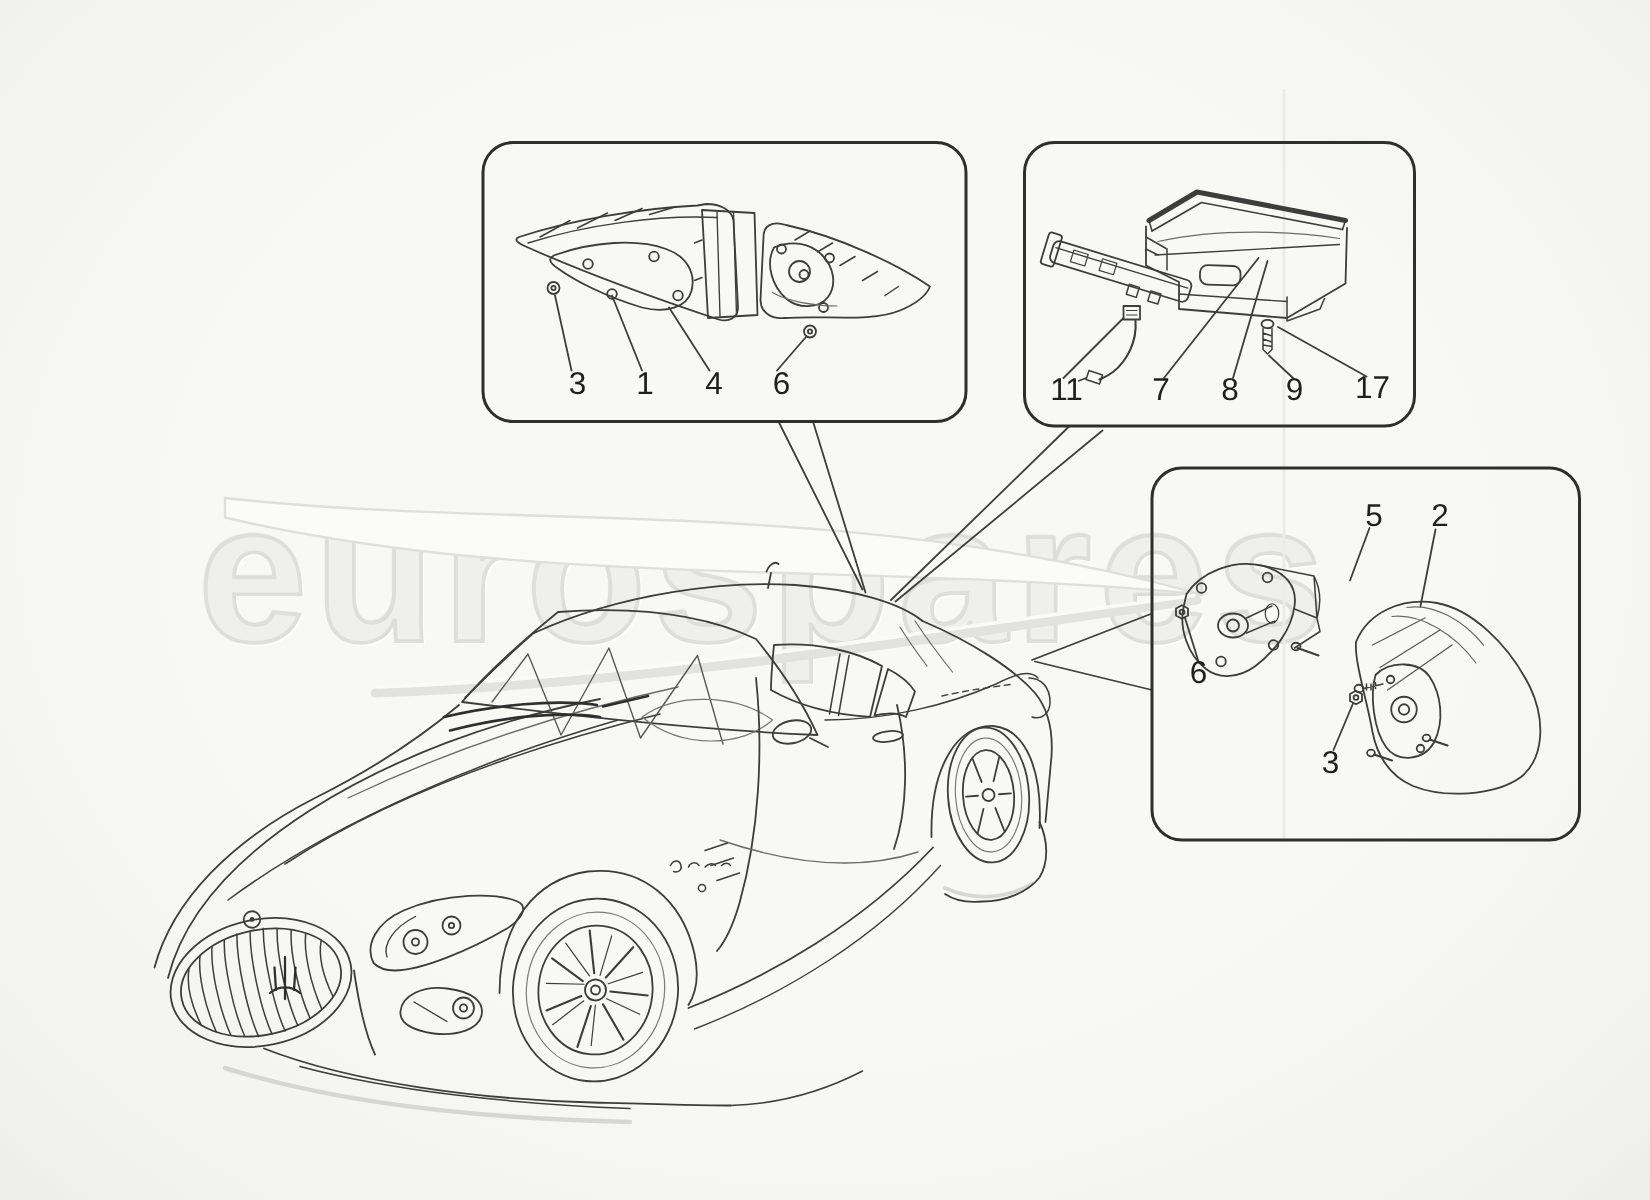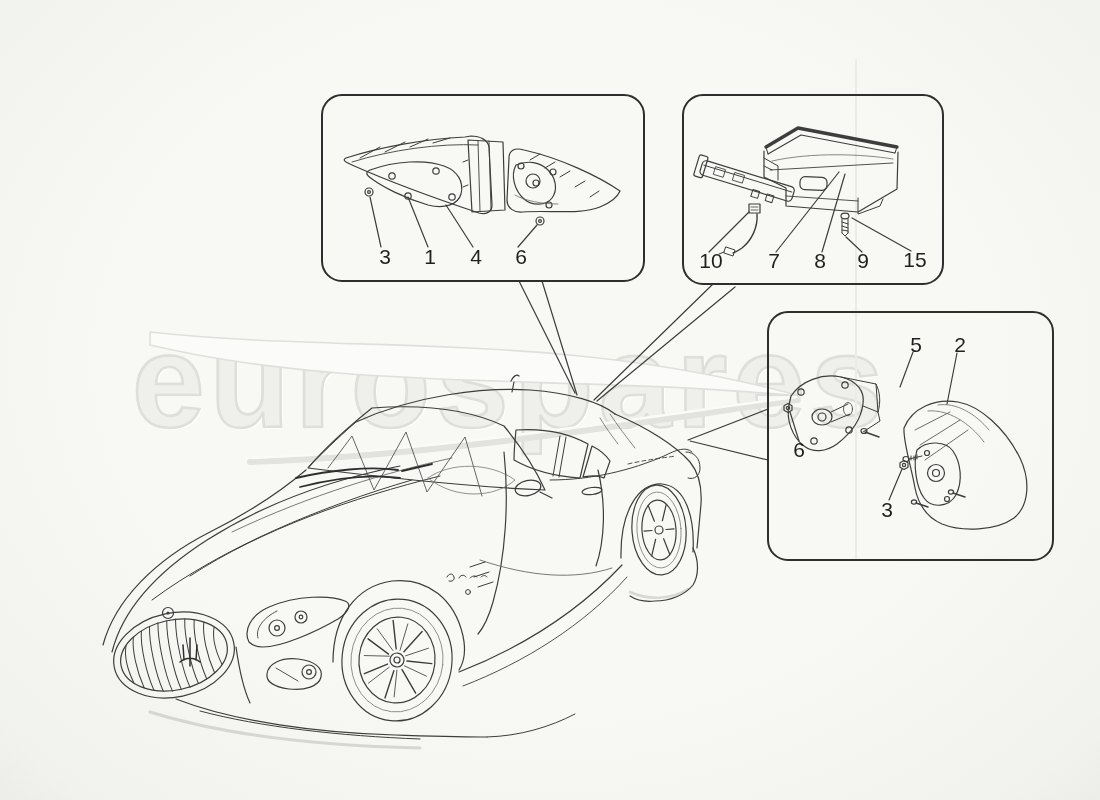--- a/index.html
+++ b/index.html
@@ -291,24 +291,24 @@
 
       <path d="M913,352 L900,387 M957,353 L947,404 M799,441 L790,412 M889,500 L902,469"></path>
     </g>
   </svg>
 
   <span class="callout" style="left:385px;top:256px">3</span>
   <span class="callout" style="left:430px;top:256px">1</span>
   <span class="callout" style="left:476px;top:256px">4</span>
   <span class="callout" style="left:521px;top:256px">6</span>
 
-  <span class="callout" style="left:711px;top:260px">10</span>
+  <span class="callout" style="left:711px;top:260px">11</span>
   <span class="callout" style="left:774px;top:260px">7</span>
   <span class="callout" style="left:820px;top:260px">8</span>
   <span class="callout" style="left:863px;top:260px">9</span>
-  <span class="callout" style="left:915px;top:259px">15</span>
+  <span class="callout" style="left:915px;top:259px">17</span>
 
   <span class="callout" style="left:916px;top:344px">5</span>
   <span class="callout" style="left:960px;top:344px">2</span>
   <span class="callout" style="left:799px;top:449px">6</span>
   <span class="callout" style="left:887px;top:509px">3</span>
 
 </div>
 
 </body></html>

